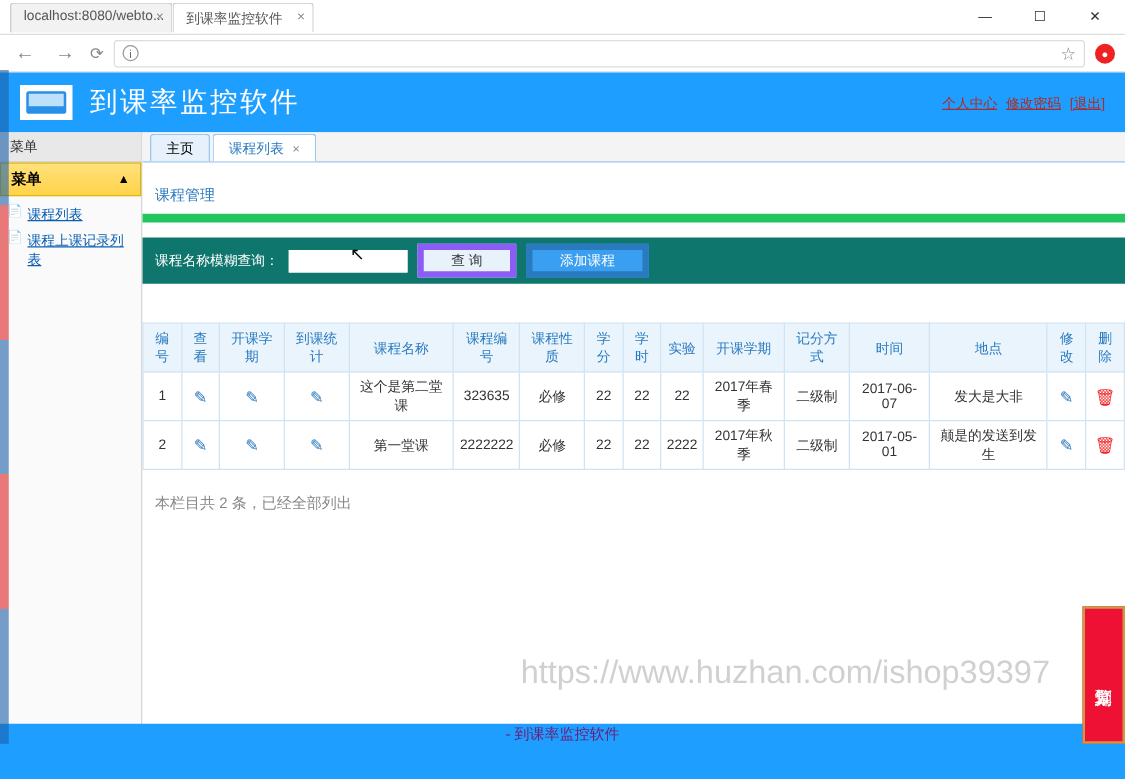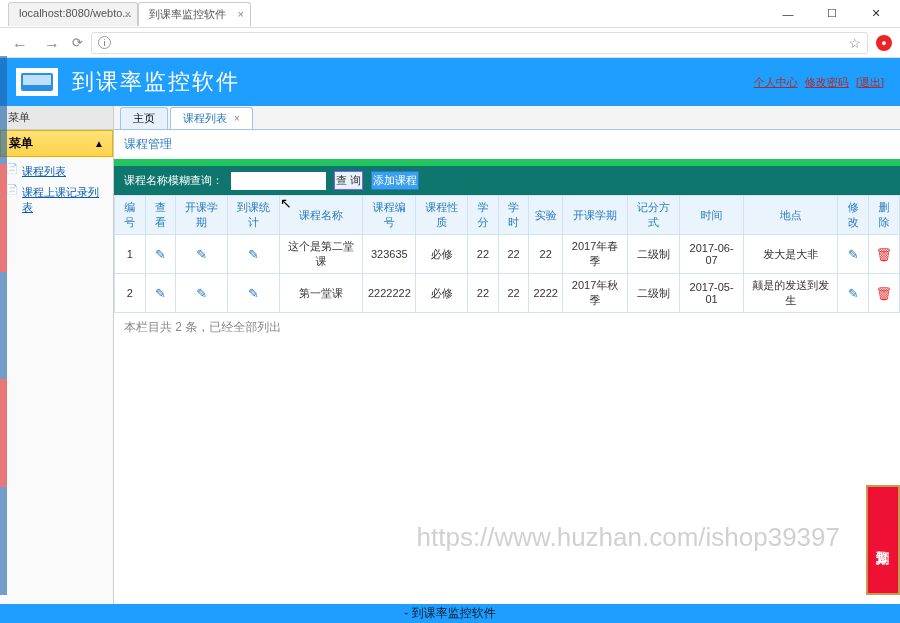--- a/index.html
+++ b/index.html
@@ -38,44 +38,44 @@
 
 .app-body { display: flex; height: 505px; }
 .side { width: 114px; background: #fafafa; border-right: 1px solid #ccc; }
 .side-title { background: #e8e8e8; padding: 4px 8px; font-size: 11px; color: #333; border-bottom: 1px solid #ccc; }
 .side-panel-hd { background: linear-gradient(#ffe27a,#ffd24a); padding: 4px 8px; font-size: 12px; font-weight: bold; display: flex; align-items: center; border: 1px solid #e0b400; }
 .side-panel-hd .collapse { margin-left: auto; font-size: 10px; }
 .side-menu { padding: 4px 0; }
 .side-menu a { display: block; padding: 3px 10px 3px 22px; font-size: 11px; color: #0a5fb3; text-decoration: underline; position: relative; }
 .side-menu a::before { content: "📄"; position: absolute; left: 6px; top: 2px; font-size: 10px; }
 
-.main { flex: 1; background: #fff; display: flex; flex-direction: column; }
+.main { flex: 1; background: #fff; display: flex; flex-direction: column; gap: 12px; }
 .tabs { height: 24px; display: flex; align-items: flex-end; padding-left: 6px; background: #f4f4f4; border-bottom: 1px solid #99c7f1; }
 .tab { padding: 3px 12px; font-size: 11px; border: 1px solid #99c7f1; border-bottom: none; margin-right: 2px; background: #e6f1fb; border-radius: 3px 3px 0 0; cursor: pointer; }
 .tab.active { background: #fff; color: #2a7abf; }
 .tab .close { margin-left: 4px; color: #888; font-size: 10px; }
 
 .panel-title { padding: 6px 10px; color: #2a7abf; font-size: 12px; border-bottom: 7px solid #22c55e; }
 
 
 .search-bar { background: #0f766e; padding: 5px 10px; display: flex; align-items: center; gap: 8px; font-size: 11px; color: #fff; }
 .search-bar input[type=text] { height: 18px; width: 95px; border: 1px solid #fff; padding: 0 4px; font-size: 11px; }
-.btn { background: #e8f2fb; border: 1px solid #8b5cf6; padding: 1px 1px; font-size: 11px; cursor: pointer; color: #333; }
+.btn { background: #e8f2fb; border: 5px solid #8b5cf6; padding: 1px 22px; font-size: 11px; cursor: pointer; color: #333; }
 .btn.link { background: #3a9ff0; color: #fff; border-color: #2a7abf; text-decoration: none; }
 
 
-table { width: 100%; border-collapse: collapse; font-size: 11px; }
+table { width: 100%; border-collapse: collapse; font-size: 11px; margin-top: 19px; }
 th, td { border: 1px solid #d0e3f3; padding: 4px 4px; text-align: center; color: #333; }
 th { background: #eaf4fd; color: #2a7abf; font-weight: normal; }
 .edit-icon { color: #2a7abf; cursor: pointer; font-size: 13px; }
 .del-icon { color: #e22; cursor: pointer; font-size: 13px; }
 .summary { padding: 6px 10px; color: #888; font-size: 12px; }
 
 
-.footer { position: absolute; bottom: 0; left: 0; right: 0; height: 19px; background: #1e9fff; color: #0f172a; display: flex; align-items: center; justify-content: center; font-size: 12px; }
+.footer { position: absolute; bottom: 0; left: 0; right: 0; height: 44px; background: #1e9fff; color: #701a75; display: flex; justify-content: center; font-size: 12px; }
 
 
 .watermark { position: absolute; bottom: 70px; right: 60px; font-size: 26px; color: rgba(120,120,120,0.35); font-family: Arial; pointer-events: none; }
 .side-ad { position: absolute; right: 0; bottom: 28px; width: 34px; height: 110px; background: #e13; color: #fff; writing-mode: vertical-rl; text-align: center; font-size: 14px; display: flex; align-items: center; justify-content: center; border: 2px solid #c99a4a; }
 .left-stripe { position: absolute; left: 0; top: 56px; bottom: 28px; width: 7px; background: linear-gradient(#1a5fa8 0 20%, #d22 20% 40%, #1a5fa8 40% 60%, #d22 60% 80%, #1a5fa8 80% 100%); opacity: .6; }
 .cursor { position: absolute; left: 280px; top: 195px; font-size: 14px; pointer-events:none; }
 </style>
 </head>
 <body>
 

